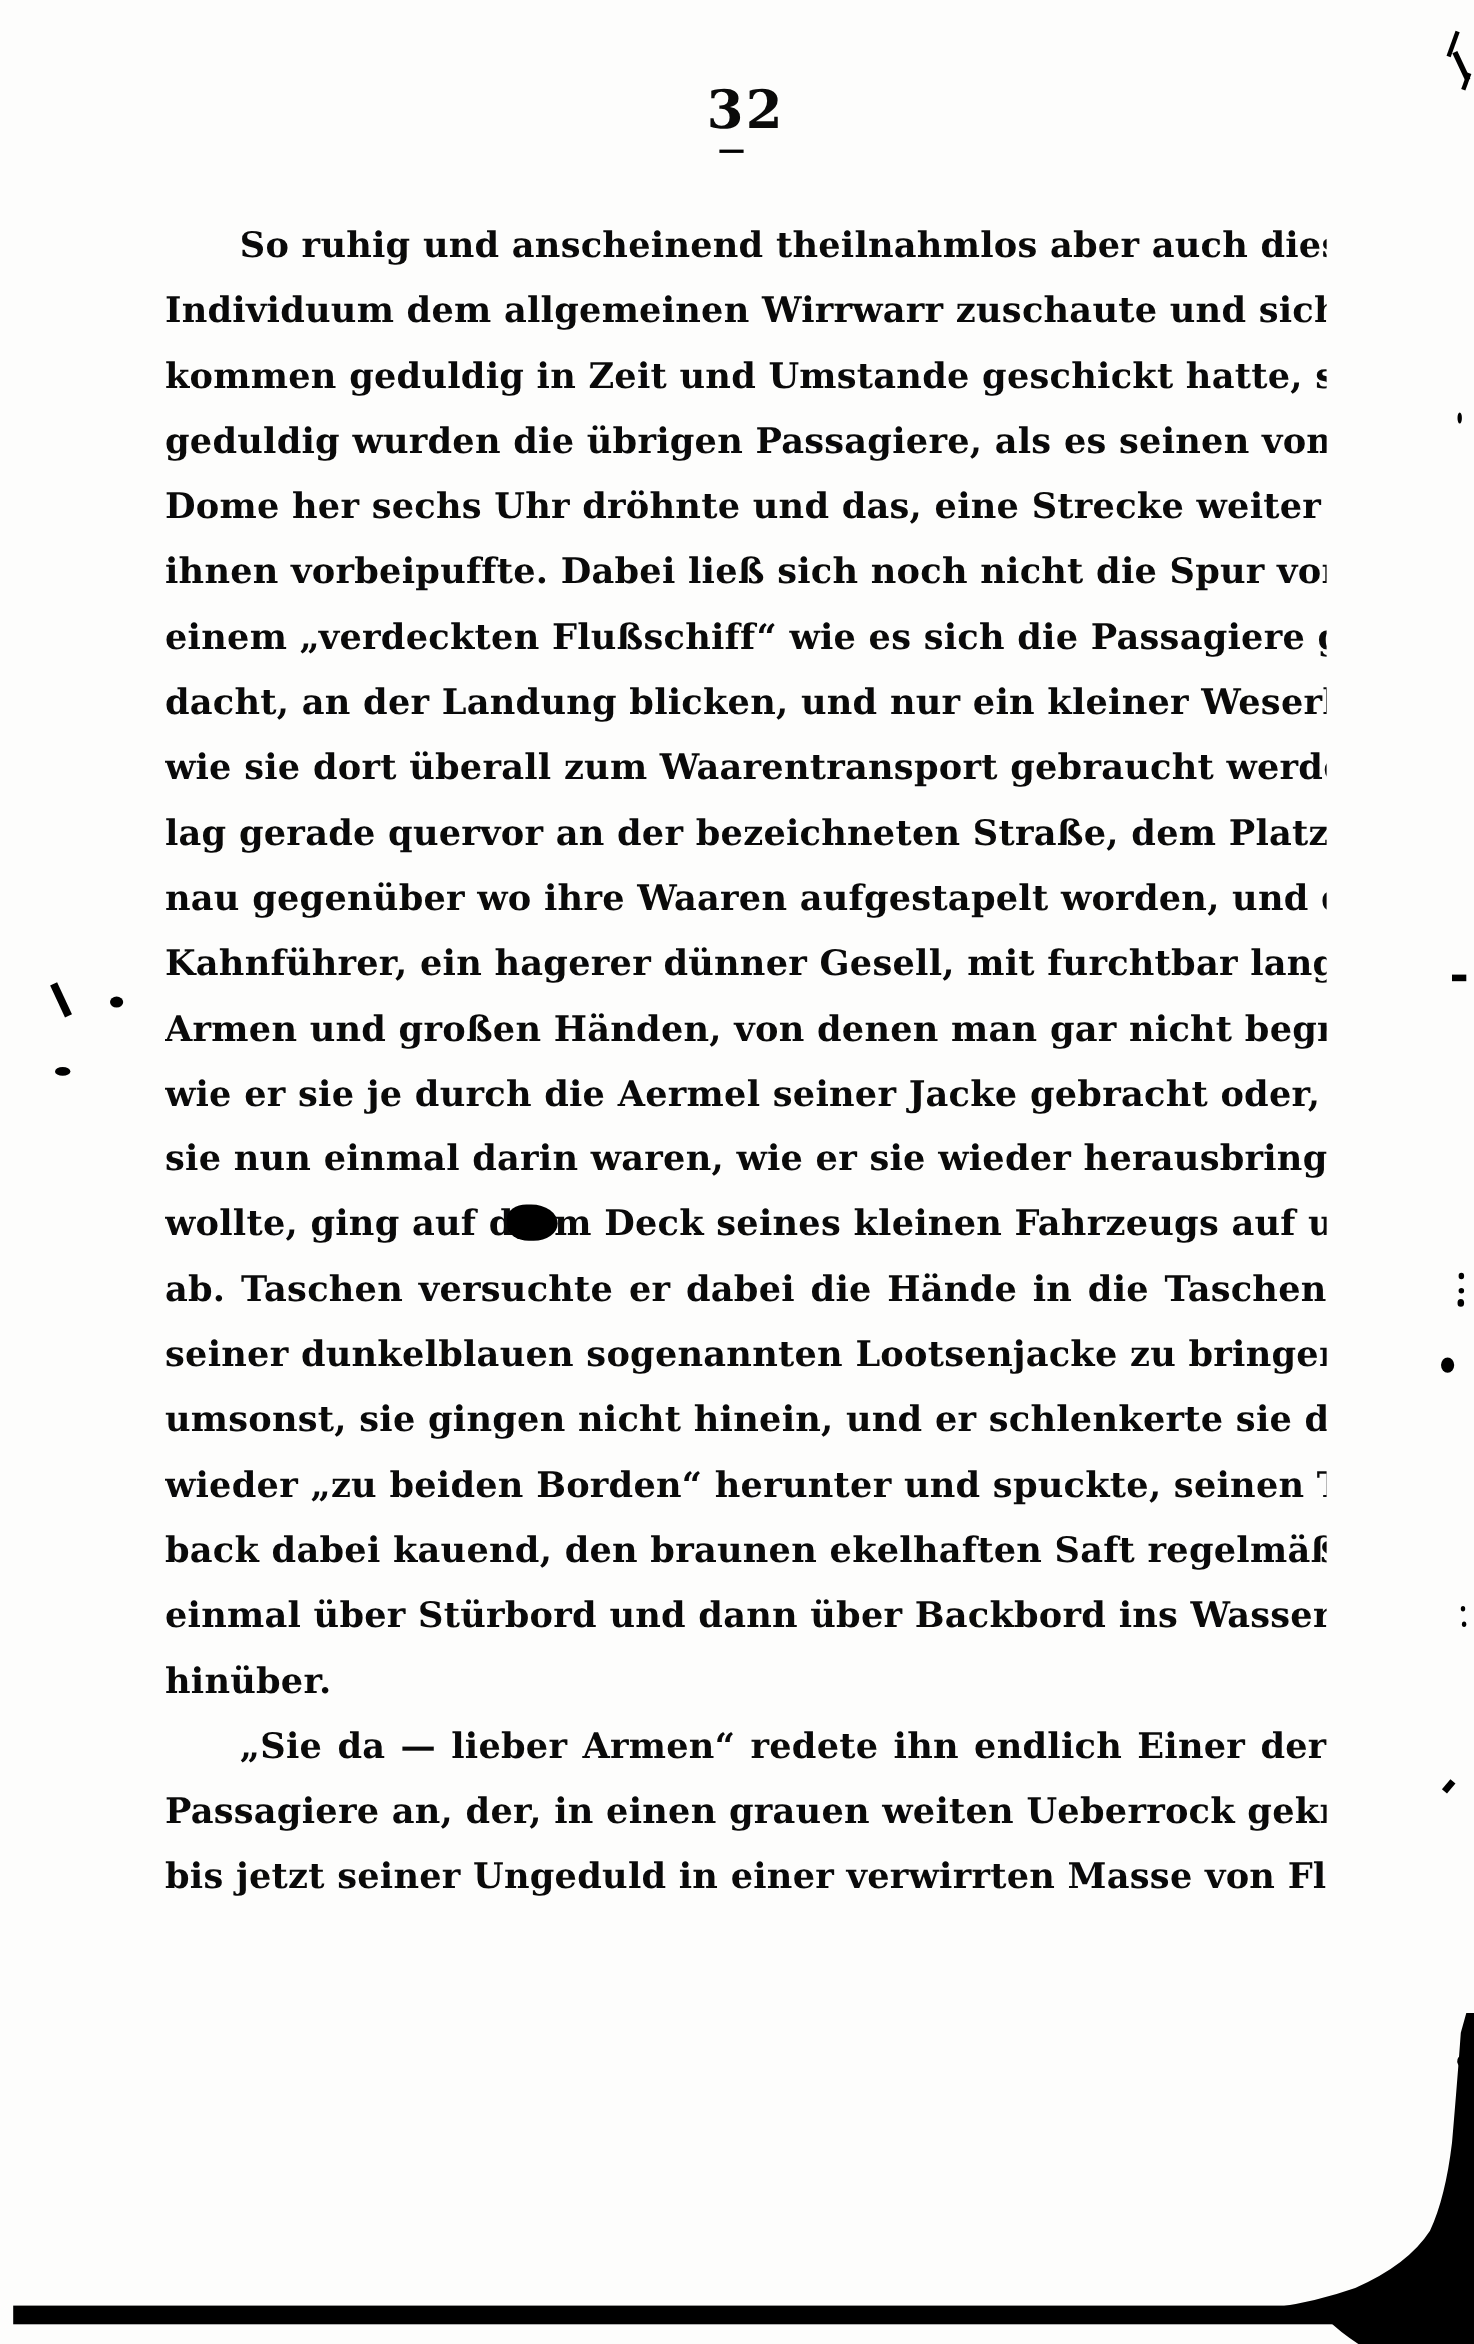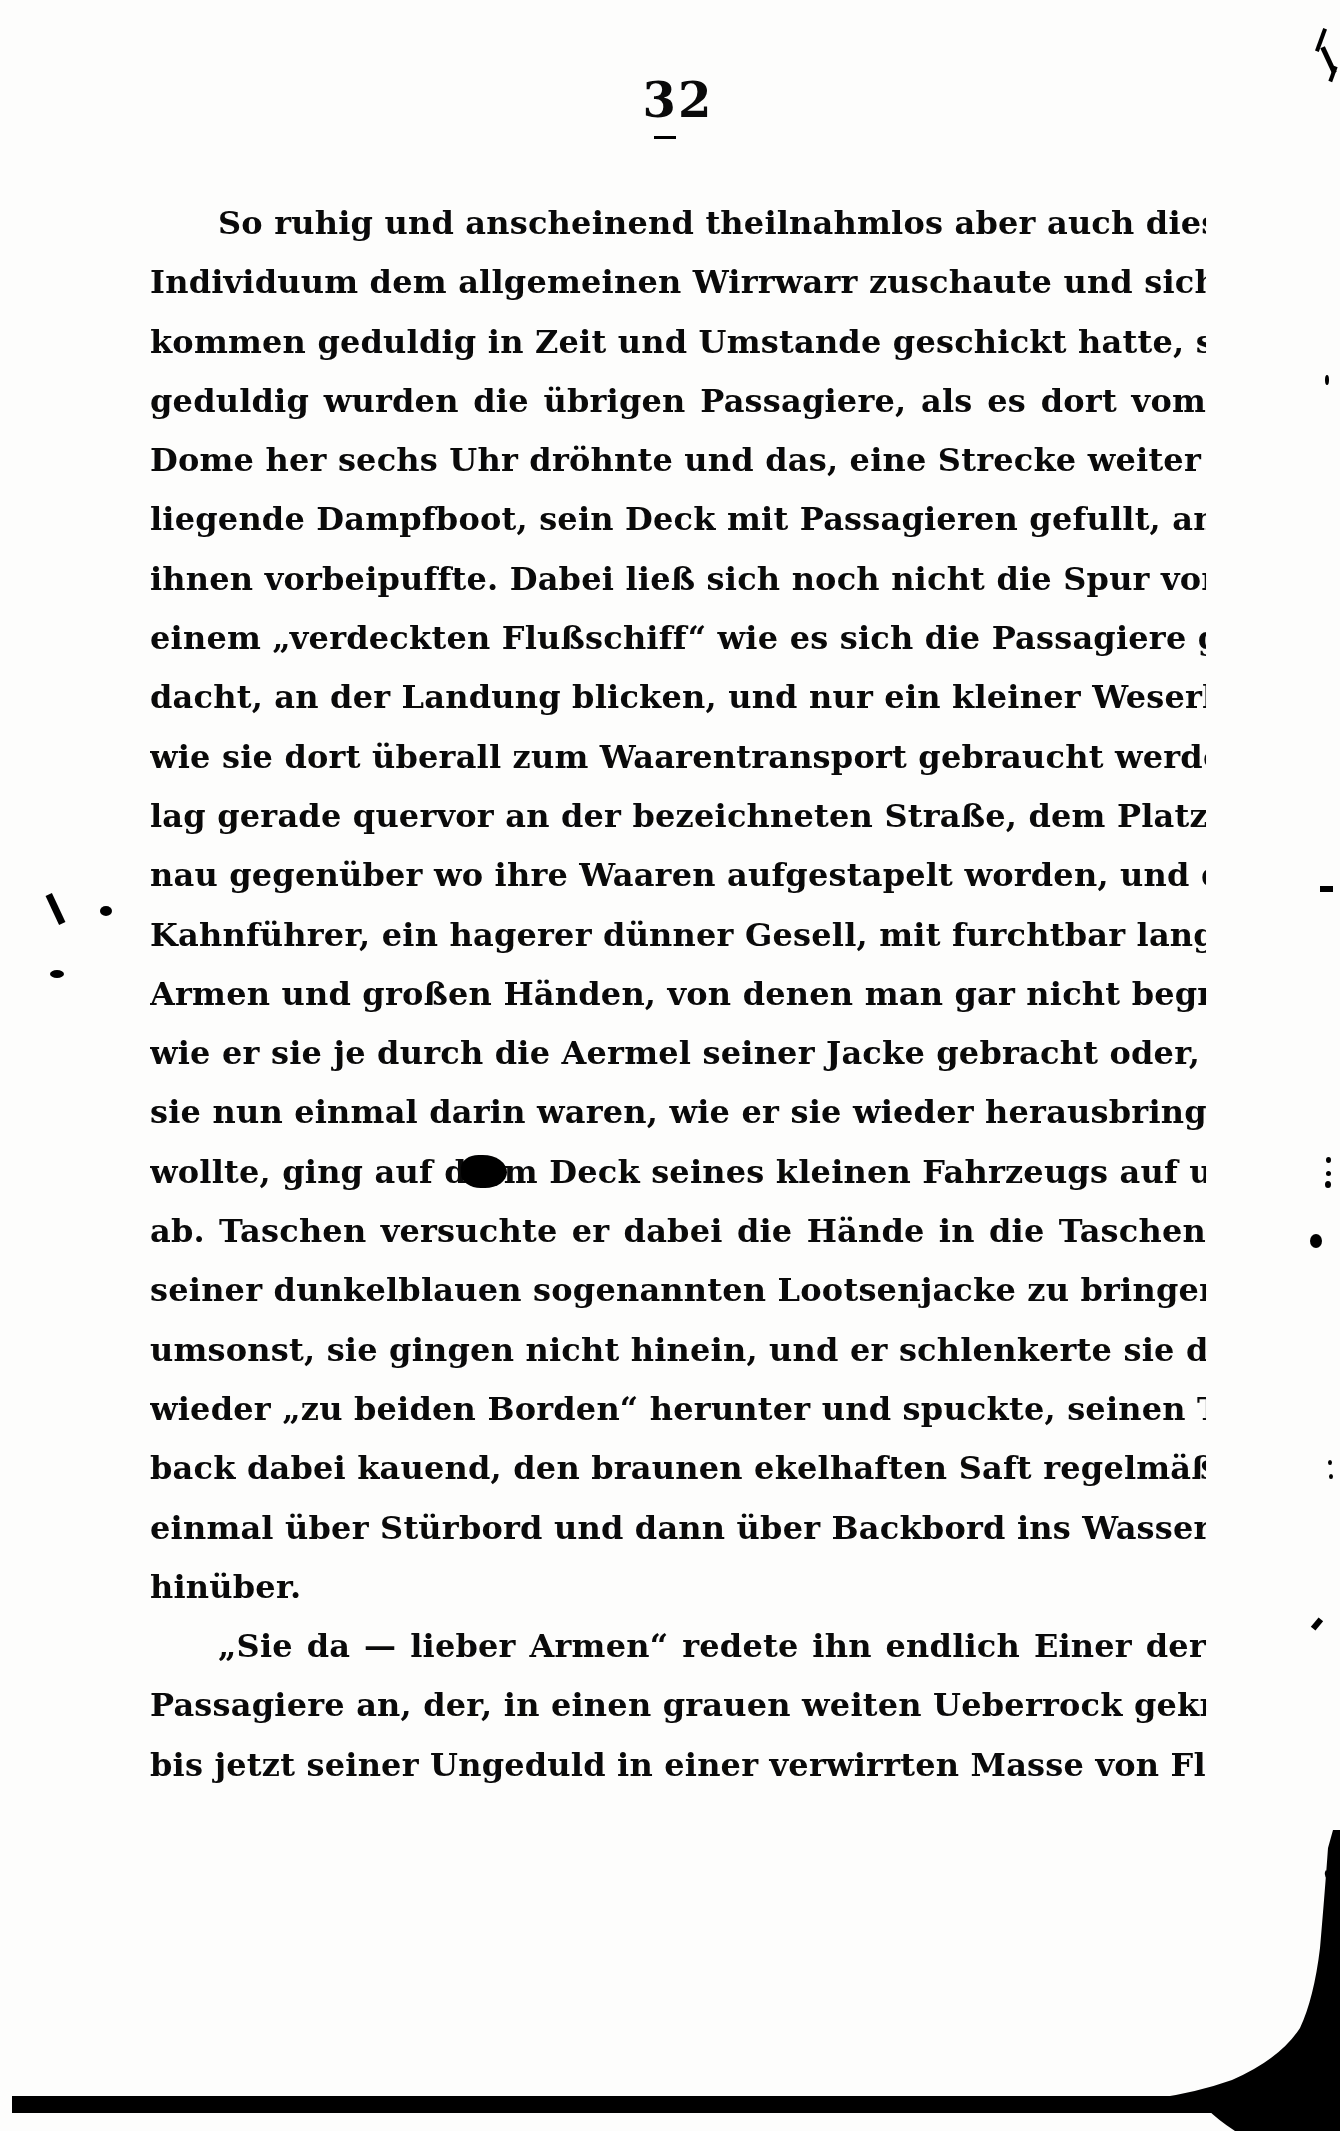--- a/index.html
+++ b/index.html
@@ -72,23 +72,22 @@
 
 <div class="page-number-wrap">
   <div class="page-number">32</div>
   <div class="page-number-rule"></div>
 </div>
 
 <div class="text-column" id="text-column">
     <div class="line indent">So ruhig und anscheinend theilnahmlos aber auch dies</div>
     <div class="line">Individuum dem allgemeinen Wirrwarr zuschaute und sich voll-</div>
     <div class="line">kommen geduldig in Zeit und Umstande geschickt hatte, so un-</div>
-    <div class="line">geduldig wurden die übrigen Passagiere, als es dort vom</div>
+    <div class="line">geduldig wurden die übrigen Passagiere, als es seinen vom</div>
     <div class="line">Dome her sechs Uhr dröhnte und das, eine Strecke weiter oben</div>
-    <div class="line">liegende Dampfboot, sein Deck mit Passagieren gefullt, an</div>
     <div class="line">ihnen vorbeipuffte. Dabei ließ sich noch nicht die Spur von</div>
     <div class="line">einem „verdeckten Flußschiff“ wie es sich die Passagiere ge-</div>
     <div class="line">dacht, an der Landung blicken, und nur ein kleiner Weserkahn,</div>
     <div class="line">wie sie dort überall zum Waarentransport gebraucht werden,</div>
     <div class="line">lag gerade quervor an der bezeichneten Straße, dem Platz ge-</div>
     <div class="line">nau gegenüber wo ihre Waaren aufgestapelt worden, und der</div>
     <div class="line">Kahnführer, ein hagerer dünner Gesell, mit furchtbar langen</div>
     <div class="line">Armen und großen Händen, von denen man gar nicht begriff</div>
     <div class="line">wie er sie je durch die Aermel seiner Jacke gebracht oder, da</div>
     <div class="line">sie nun einmal darin waren, wie er sie wieder herausbringen</div>

